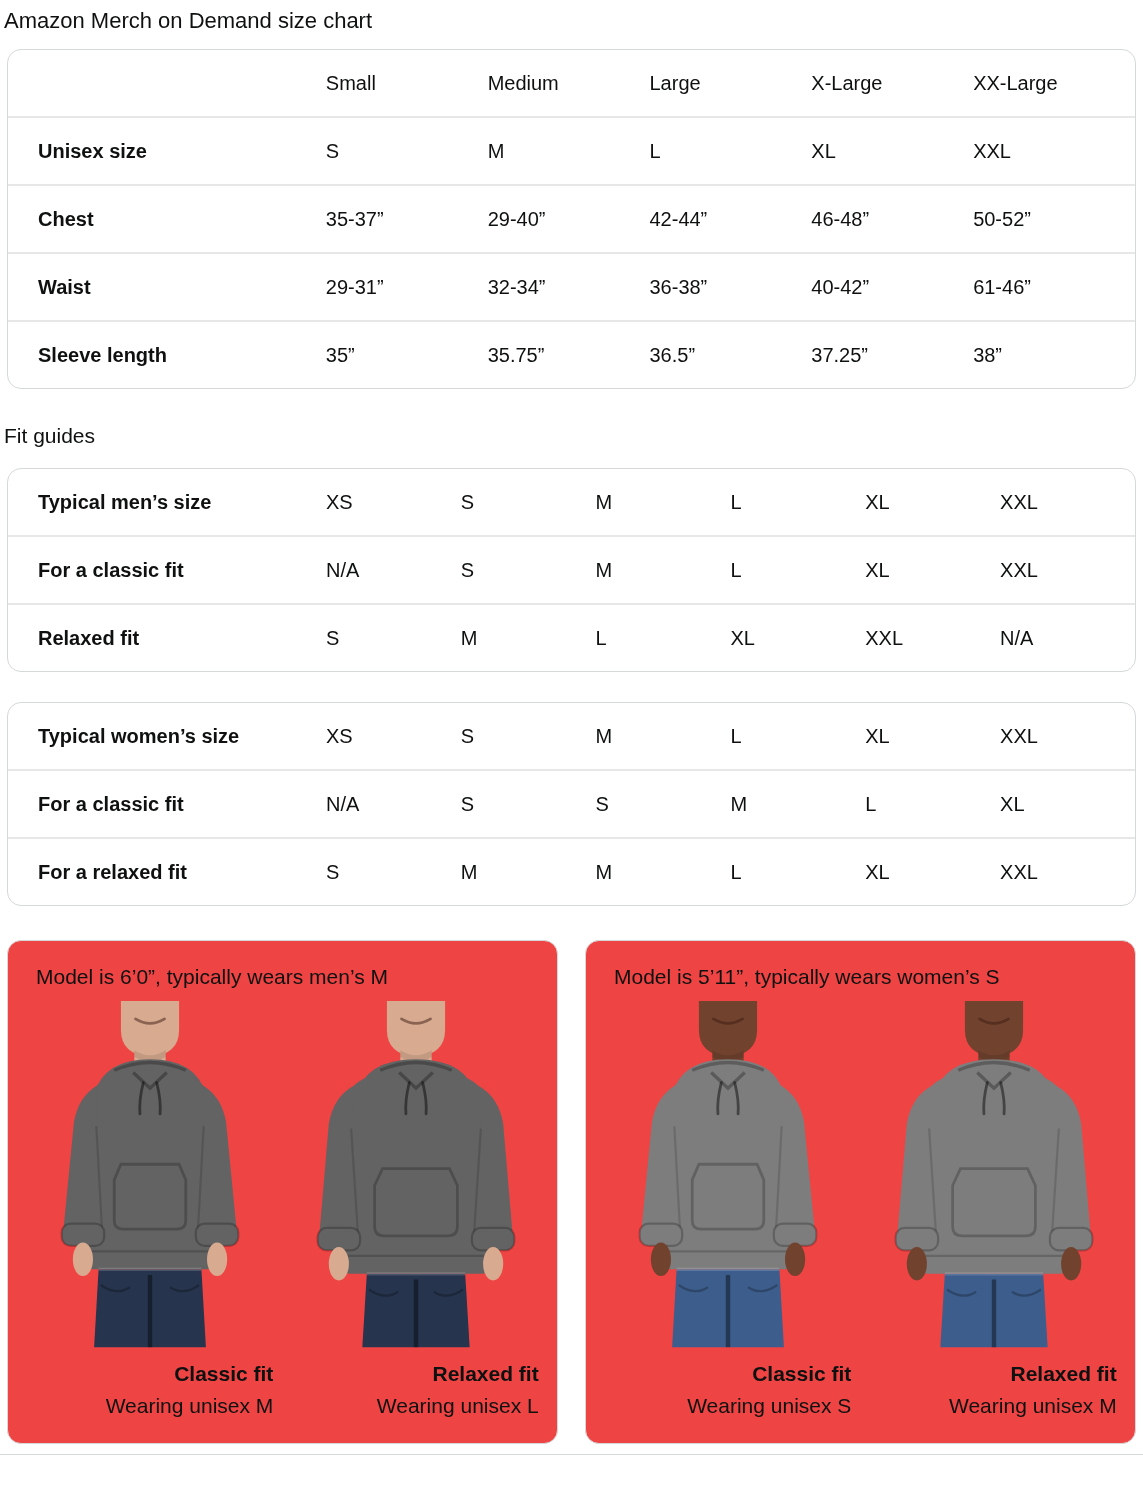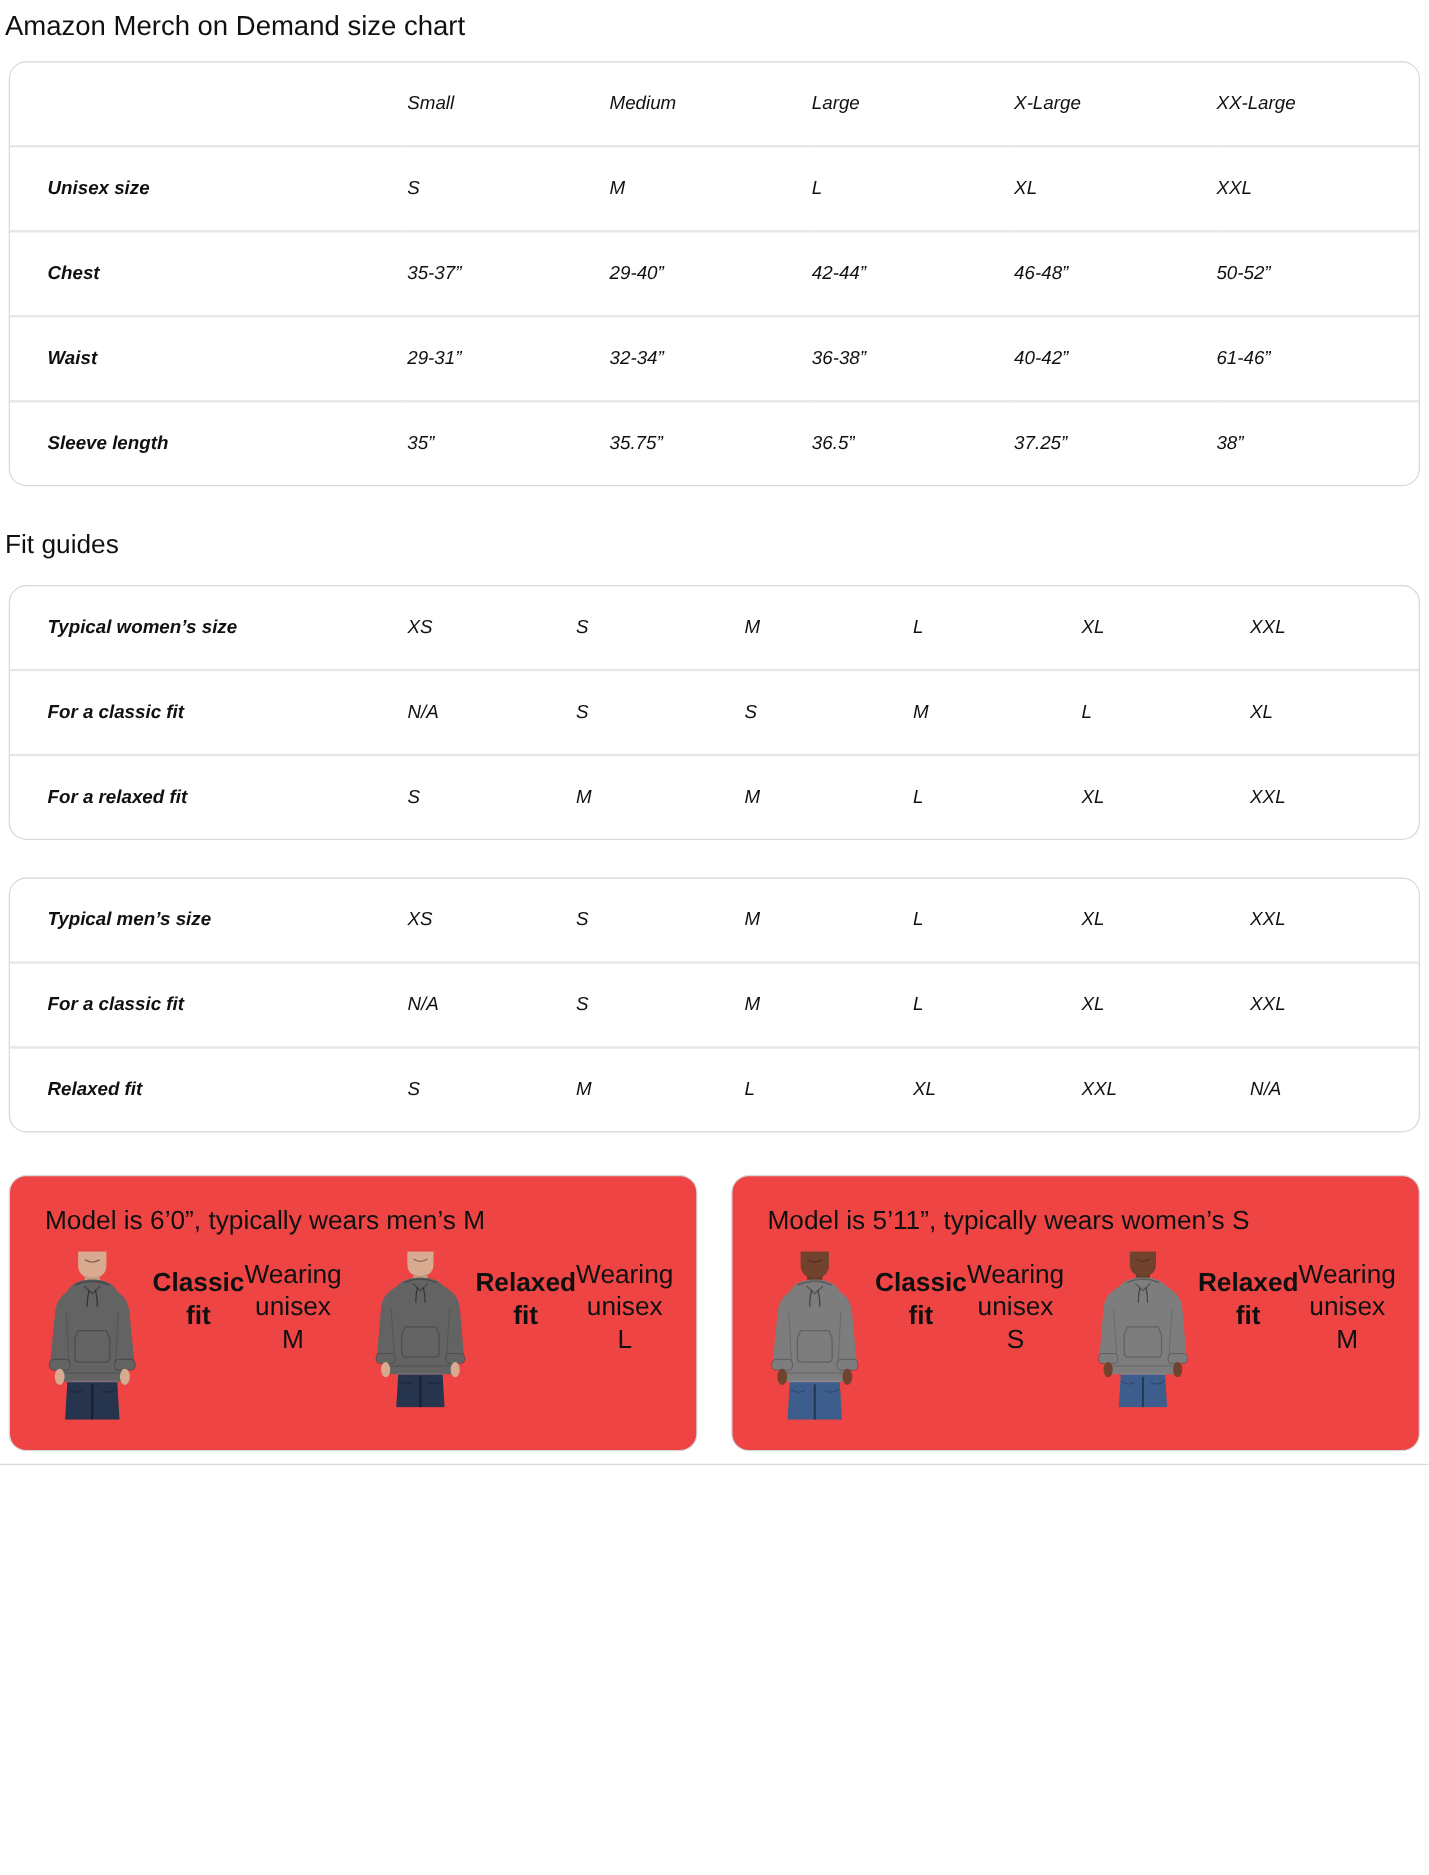--- a/index.html
+++ b/index.html
@@ -8,39 +8,39 @@
   *{box-sizing:border-box;}
   html,body{margin:0;padding:0;background:#fff;}
   body{
     width:1143px; min-height:1500px;
     font-family:"Liberation Sans","DejaVu Sans",sans-serif;
     color:var(--text);
   }
   .page{padding-top:6px;}
   h1.page-title{font-size:22px;line-height:30px;font-weight:400;margin:0 0 13px 4px;}
   .card{border:1px solid var(--card-border);border-radius:14px;margin:0 7px;background:#fff;overflow:hidden;}
-  table{width:100%;border-collapse:collapse;table-layout:fixed;font-size:15px;font-style:italic;}
+  table{width:100%;border-collapse:collapse;table-layout:fixed;font-size:20px;}
   th,td{text-align:left;font-weight:400;padding:21px 0;line-height:24px;}
   col.c-label{width:28.2%;}
   .size-table col.c-val{width:14.36%;}
   .fit-table col.c-val{width:11.96%;}
   th.row-label,thead th:first-child{padding-left:30px;font-weight:700;}
   thead th{font-weight:400;}
   table tr{border-top:2px solid var(--row-divider);}
   table thead tr:first-child{border-top:0;}
   table.no-head tbody tr:first-child{border-top:0;}
   .note{font-size:20px;line-height:26px;margin:17px 0 0 4px;}
   .section-heading{font-size:21px;font-weight:400;line-height:28px;margin:33px 0 18px 4px;}
   .fit-card{margin-top:18px;}
   .fit-card + .fit-card{margin-top:30px;}
   .model-row{display:flex;gap:27px;margin:34px 7px 0;}
   .model-card{flex:1;border:1px solid var(--card-border);border-radius:14px;background:#ef4444;padding:22px 0 24px;}
   .model-card .model-title{font-size:21px;line-height:28px;font-weight:400;margin:0 0 10px 28px;}
   .figures{display:flex;justify-content:space-evenly;align-items:flex-start;}
-  .figure-block{width:45%;display:flex;align-items:flex-start;}
+  .figure-block{width:45%;display:flex;flex-direction:column;align-items:flex-end;}
   svg.figure{width:100%;max-width:246px;height:auto;display:block;}
   .men{--skin:var(--skin-men,#d8ab90);--hoodie:var(--hoodie-men,#636363);--jeans:var(--jeans-men,#26344e);}
   .women{--skin:var(--skin-women,#71432e);--hoodie:var(--hoodie-women,#7d7d7d);--jeans:var(--jeans-women,#3d5e8c);}
   .fit-label{font-weight:700;font-size:21px;line-height:26px;margin-top:13px;text-align:center;}
   .wearing{font-size:21px;line-height:26px;margin-top:6px;text-align:center;}
   .bottom-divider{border-top:1px solid var(--card-border);margin-top:10px;}
   .defs{position:absolute;width:0;height:0;overflow:hidden;}
 </style>
 </head>
 <body>
@@ -176,88 +176,88 @@
           <col class="c-label">
           <col class="c-val">
           <col class="c-val">
           <col class="c-val">
           <col class="c-val">
           <col class="c-val">
           <col class="c-val">
         </colgroup>
       <tbody>
         <tr>
-          <th class="row-label">Typical women’s size</th>
+          <th class="row-label">Typical men’s size</th>
           <td>XS</td>
           <td>S</td>
           <td>M</td>
           <td>L</td>
           <td>XL</td>
           <td>XXL</td>
         </tr>
         <tr>
           <th class="row-label">For a classic fit</th>
           <td>N/A</td>
           <td>S</td>
-          <td>S</td>
-          <td>M</td>
-          <td>L</td>
-          <td>XL</td>
-        </tr>
-        <tr>
-          <th class="row-label">For a relaxed fit</th>
-          <td>S</td>
-          <td>M</td>
-          <td>M</td>
-          <td>L</td>
-          <td>XL</td>
-          <td>XXL</td>
+          <td>M</td>
+          <td>L</td>
+          <td>XL</td>
+          <td>XXL</td>
+        </tr>
+        <tr>
+          <th class="row-label">Relaxed fit</th>
+          <td>S</td>
+          <td>M</td>
+          <td>L</td>
+          <td>XL</td>
+          <td>XXL</td>
+          <td>N/A</td>
         </tr>
       </tbody>
     </table>
   </div>
 
   <div class="card fit-card">
     <table class="fit-table no-head">
       <colgroup>
           <col class="c-label">
           <col class="c-val">
           <col class="c-val">
           <col class="c-val">
           <col class="c-val">
           <col class="c-val">
           <col class="c-val">
         </colgroup>
       <tbody>
         <tr>
-          <th class="row-label">Typical men’s size</th>
+          <th class="row-label">Typical women’s size</th>
           <td>XS</td>
           <td>S</td>
           <td>M</td>
           <td>L</td>
           <td>XL</td>
           <td>XXL</td>
         </tr>
         <tr>
           <th class="row-label">For a classic fit</th>
           <td>N/A</td>
           <td>S</td>
-          <td>M</td>
-          <td>L</td>
-          <td>XL</td>
-          <td>XXL</td>
-        </tr>
-        <tr>
-          <th class="row-label">Relaxed fit</th>
-          <td>S</td>
-          <td>M</td>
-          <td>L</td>
-          <td>XL</td>
-          <td>XXL</td>
-          <td>N/A</td>
+          <td>S</td>
+          <td>M</td>
+          <td>L</td>
+          <td>XL</td>
+        </tr>
+        <tr>
+          <th class="row-label">For a relaxed fit</th>
+          <td>S</td>
+          <td>M</td>
+          <td>M</td>
+          <td>L</td>
+          <td>XL</td>
+          <td>XXL</td>
         </tr>
       </tbody>
     </table>
   </div>
 
   <div class="model-row">
 
     <div class="model-card men">
       <h3 class="model-title">Model is 6’0”, typically wears men’s M</h3>
       <div class="figures">

